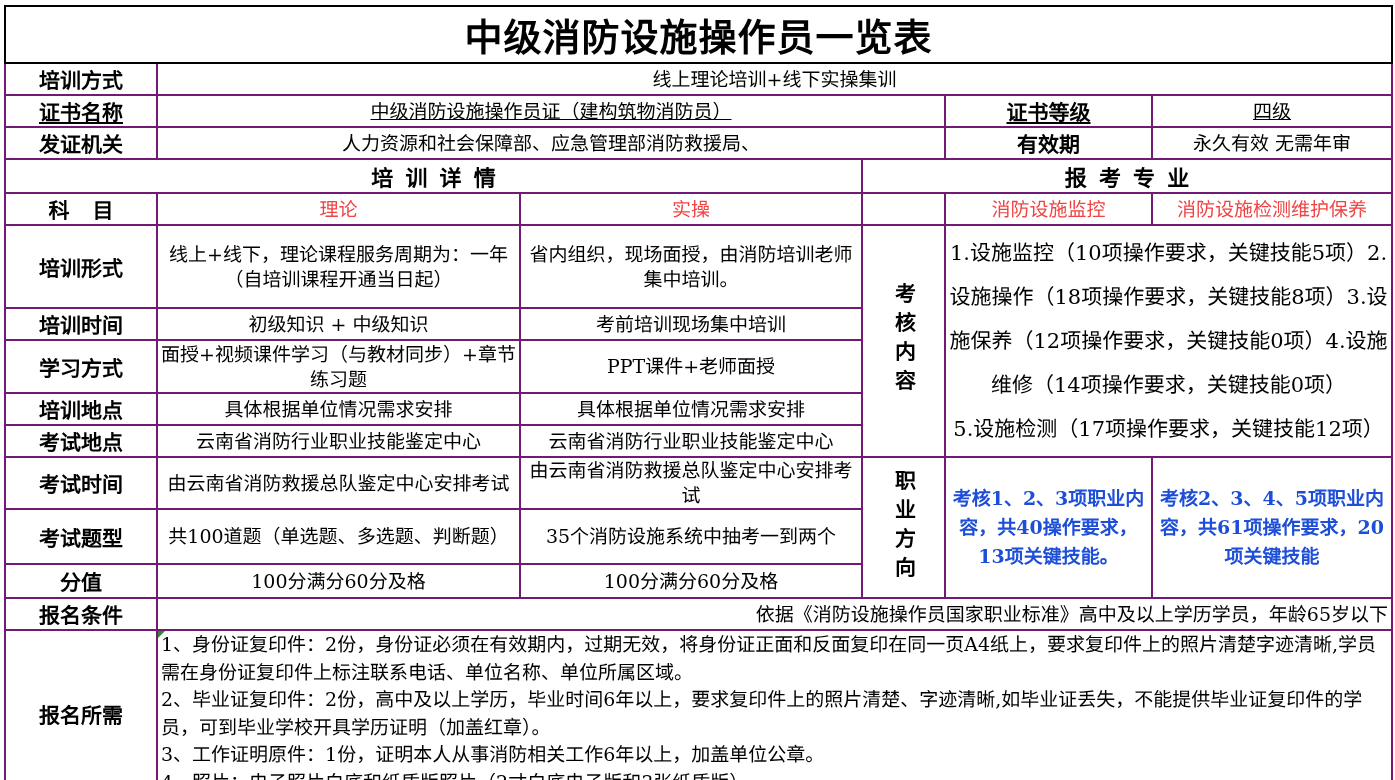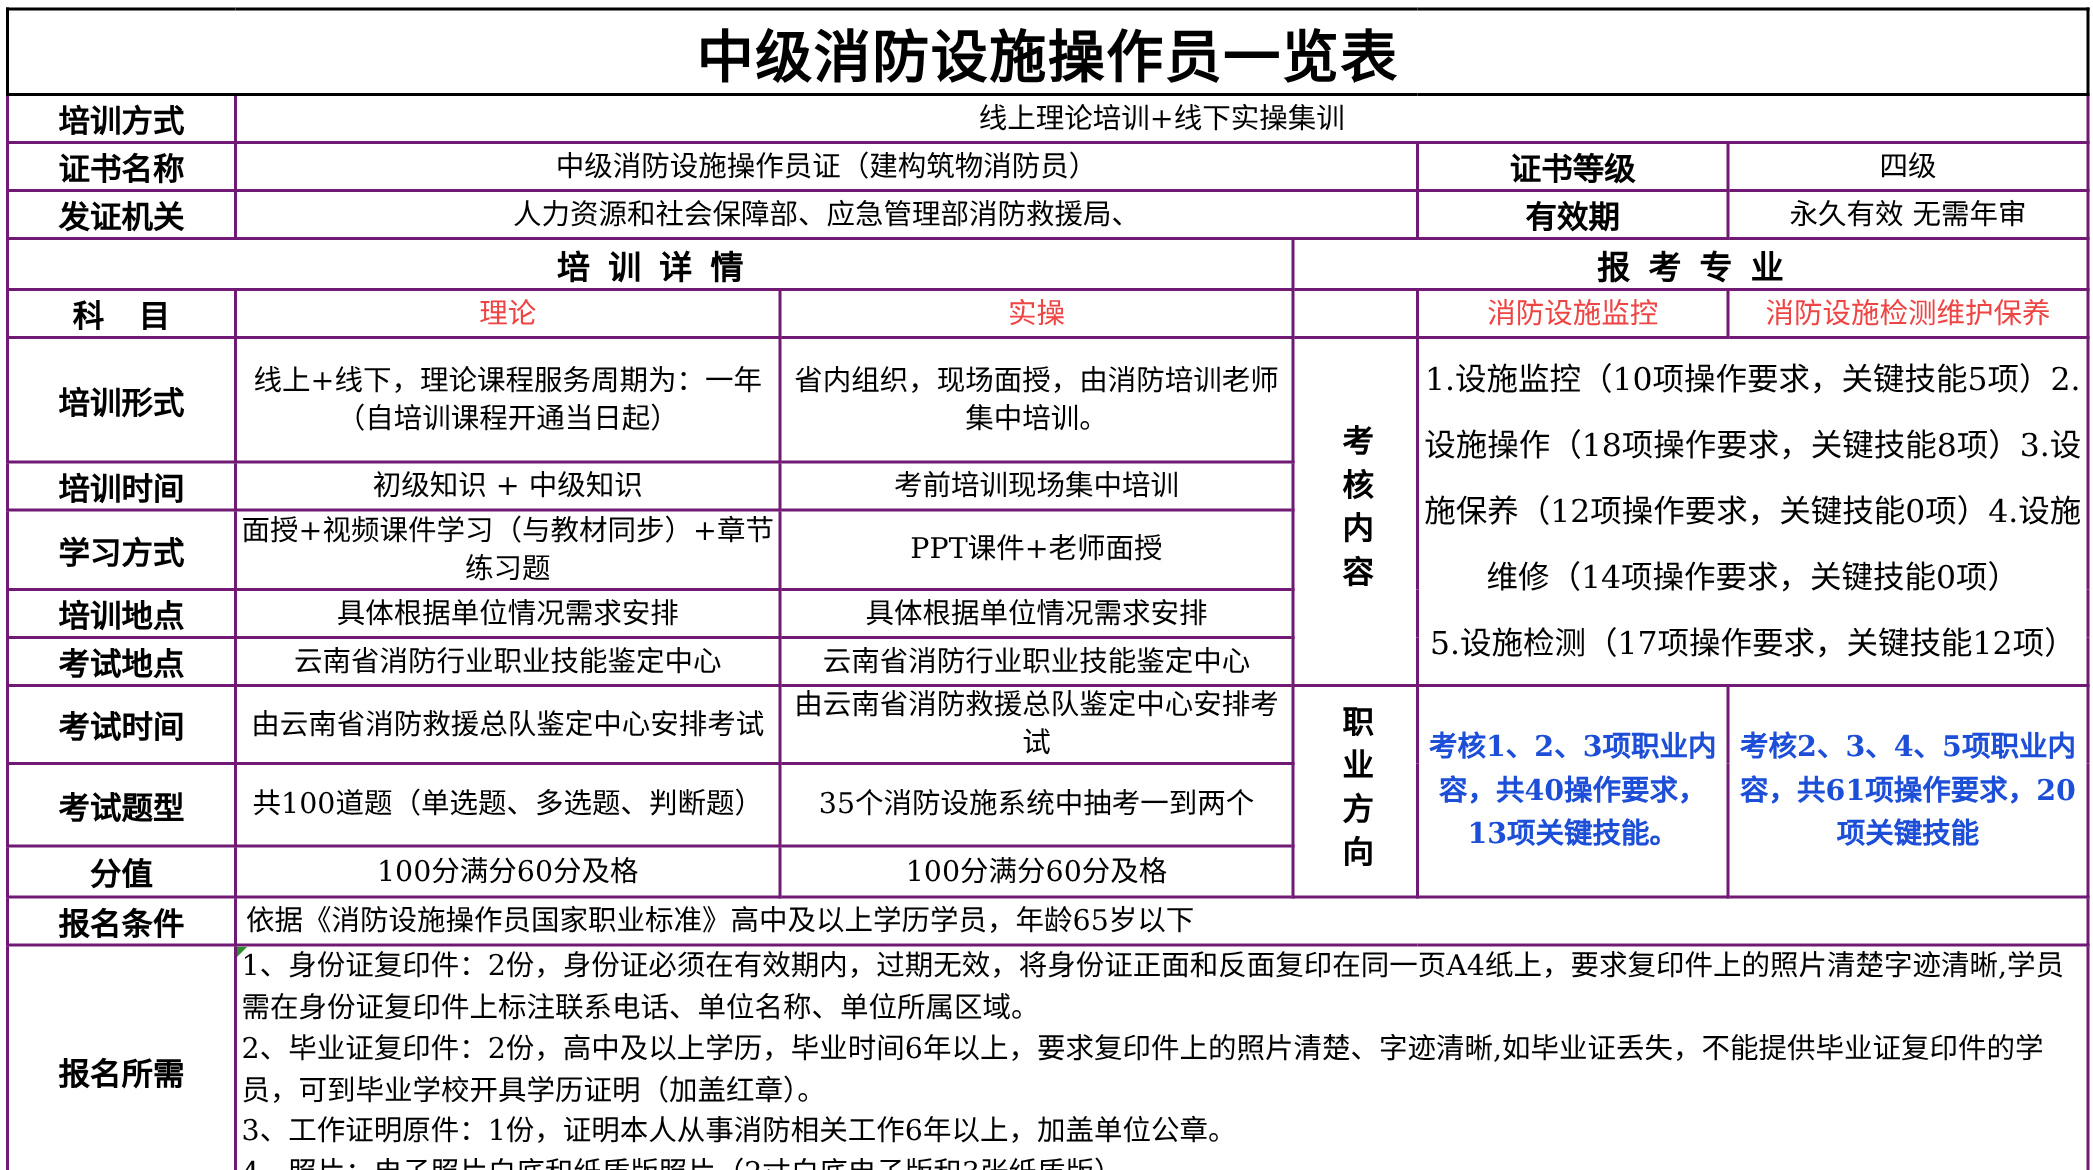--- a/index.html
+++ b/index.html
@@ -3,21 +3,21 @@
 <meta charset="utf-8">
 <style>
   html,body{margin:0;padding:0;background:#fff;}
   body{width:1395px;height:780px;overflow:hidden;
        font-family:"DejaVu Serif","Liberation Serif",serif;color:#000;}
   .sheet{position:absolute;left:4px;top:5px;}
   table{border-collapse:collapse;table-layout:fixed;width:1387px;}
   td{border:2px solid #701a75;padding:0 3px;vertical-align:middle;text-align:center;overflow:hidden;}
   tr.rt  td{height:41px;}
   tr.r1  td{height:29px;}
-  tr.r2  td{height:26px;}
+  tr.r2  td{height:26px;text-decoration:underline;}
   tr.r3  td{height:23px;}
   tr.r4  td{height:24px;}
   tr.r5  td{height:28px;}
   tr.r6  td{height:81px;}
   tr.r7  td{height:28px;}
   tr.r8  td{height:51px;}
   tr.r9  td{height:28px;}
   tr.r10 td{height:23px;}
   tr.r11 td{height:48px;}
   tr.r12 td{height:53px;}
@@ -27,21 +27,21 @@
   .title{font-size:38px;font-weight:bold;border:2px solid #000;letter-spacing:1px;}
   .lbl{font-weight:bold;font-size:21px;}
   .v{font-size:19px;line-height:25px;}
   .sec{font-weight:bold;font-size:22px;letter-spacing:0.55em;text-indent:0.55em;}
   .subj{letter-spacing:1.1em;text-indent:1.1em;margin-top:20px;}
   .red{color:#ef4444;font-family:Liberation Serif, serif;}
   .redbold{color:#1d4ed8;font-weight:bold;font-size:19px;line-height:29px;}
   .vert{writing-mode:vertical-lr;text-orientation:upright;font-weight:bold;font-size:21px;
         letter-spacing:8px;margin:0 auto;}
   .assess{font-size:21px;line-height:44px;}
-  .la{text-align:left;padding-left:6px;}
+  .la{text-align:right;padding-left:6px;}
   .req{font-size:19px;line-height:27.5px;text-align:left;}
   .corner{position:absolute;left:0;top:0;width:0;height:0;
           border-top:7px solid #2e8b2e;border-right:7px solid transparent;}
   .relcell{position:relative;}
 </style>
 </head>
 <body>
 
 <div class="sheet">
 <table>

